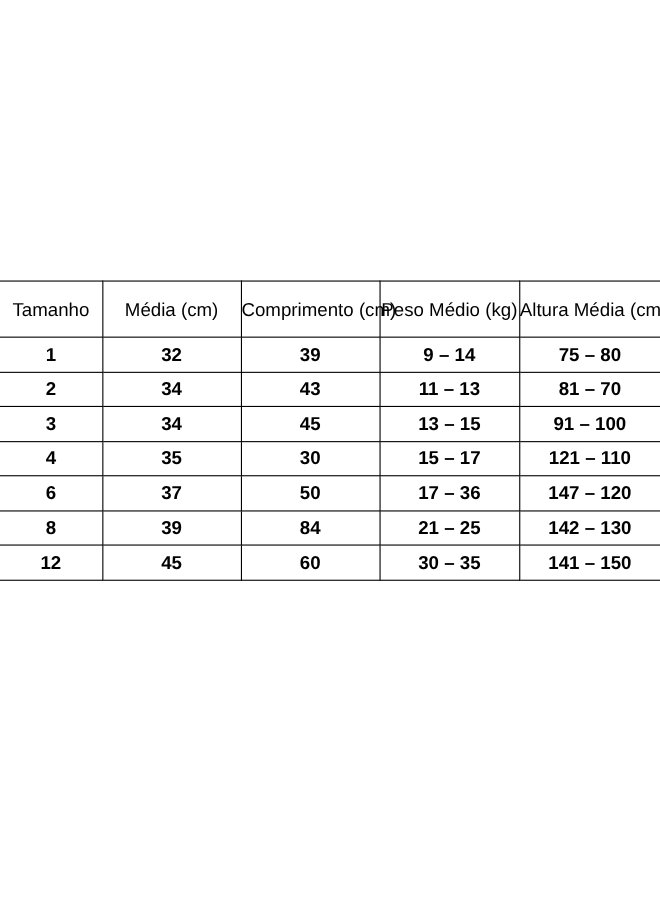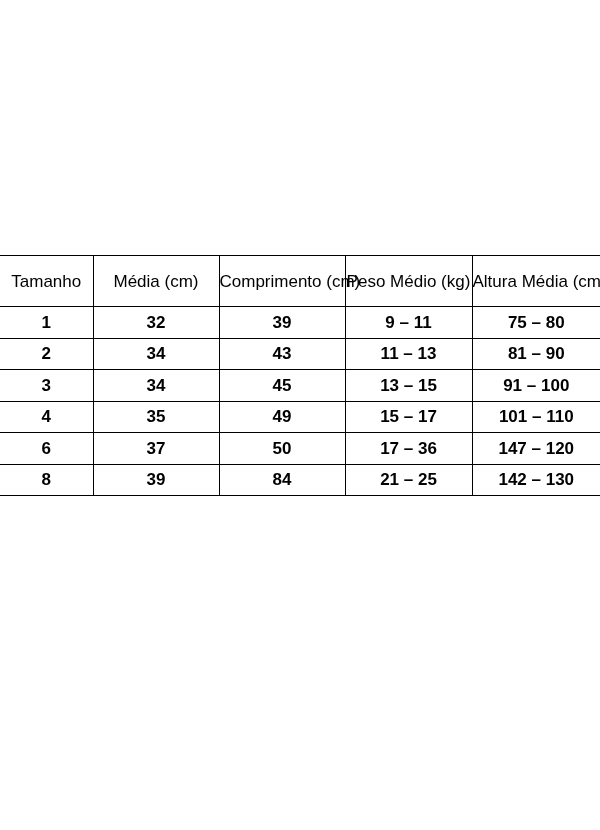--- a/index.html
+++ b/index.html
@@ -86,54 +86,61 @@
           <th>Comprimento (cm)</th>
           <th>Peso Médio (kg)</th>
           <th>Altura Média (cm)</th>
         </tr>
       </thead>
       <tbody>
         <tr>
           <td>1</td>
           <td>32</td>
           <td>39</td>
-          <td>9 – 11</td>
+          <td>9 – 14</td>
           <td>75 – 80</td>
         </tr>
         <tr>
           <td>2</td>
           <td>34</td>
           <td>43</td>
           <td>11 – 13</td>
-          <td>81 – 90</td>
+          <td>81 – 70</td>
         </tr>
         <tr>
           <td>3</td>
           <td>34</td>
           <td>45</td>
           <td>13 – 15</td>
           <td>91 – 100</td>
         </tr>
         <tr>
           <td>4</td>
           <td>35</td>
-          <td>49</td>
+          <td>30</td>
           <td>15 – 17</td>
-          <td>101 – 110</td>
+          <td>121 – 110</td>
         </tr>
         <tr>
           <td>6</td>
           <td>37</td>
           <td>50</td>
           <td>17 – 36</td>
           <td>147 – 120</td>
         </tr>
         <tr>
           <td>8</td>
           <td>39</td>
           <td>84</td>
           <td>21 – 25</td>
           <td>142 – 130</td>
         </tr>
+        <tr>
+          <td>12</td>
+          <td>45</td>
+          <td>60</td>
+          <td>30 – 35</td>
+          <td>141 – 150</td>
+        </tr>
       </tbody>
     </table>
   </div>
 </div>
 
 </body></html>

